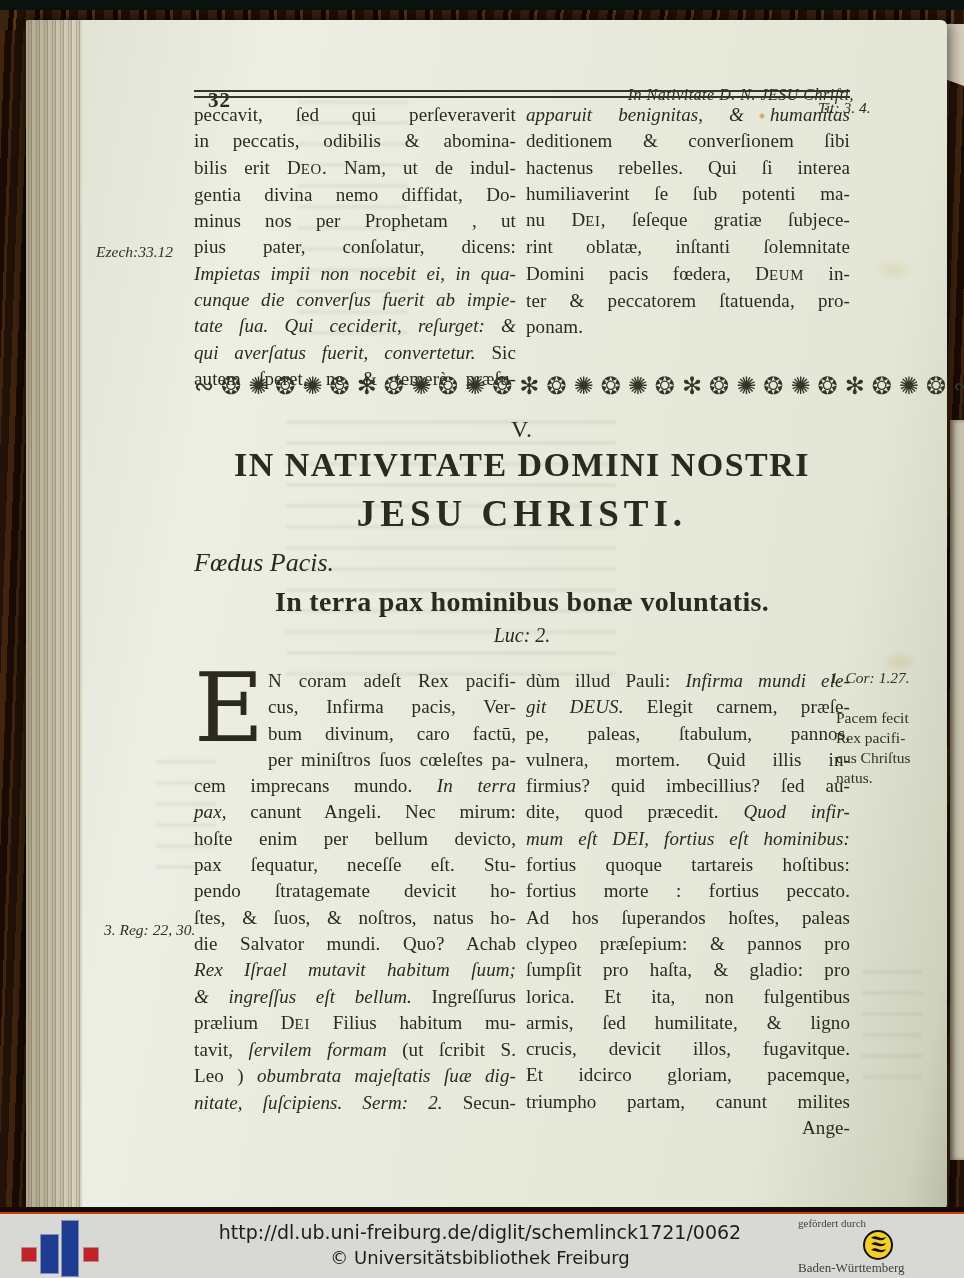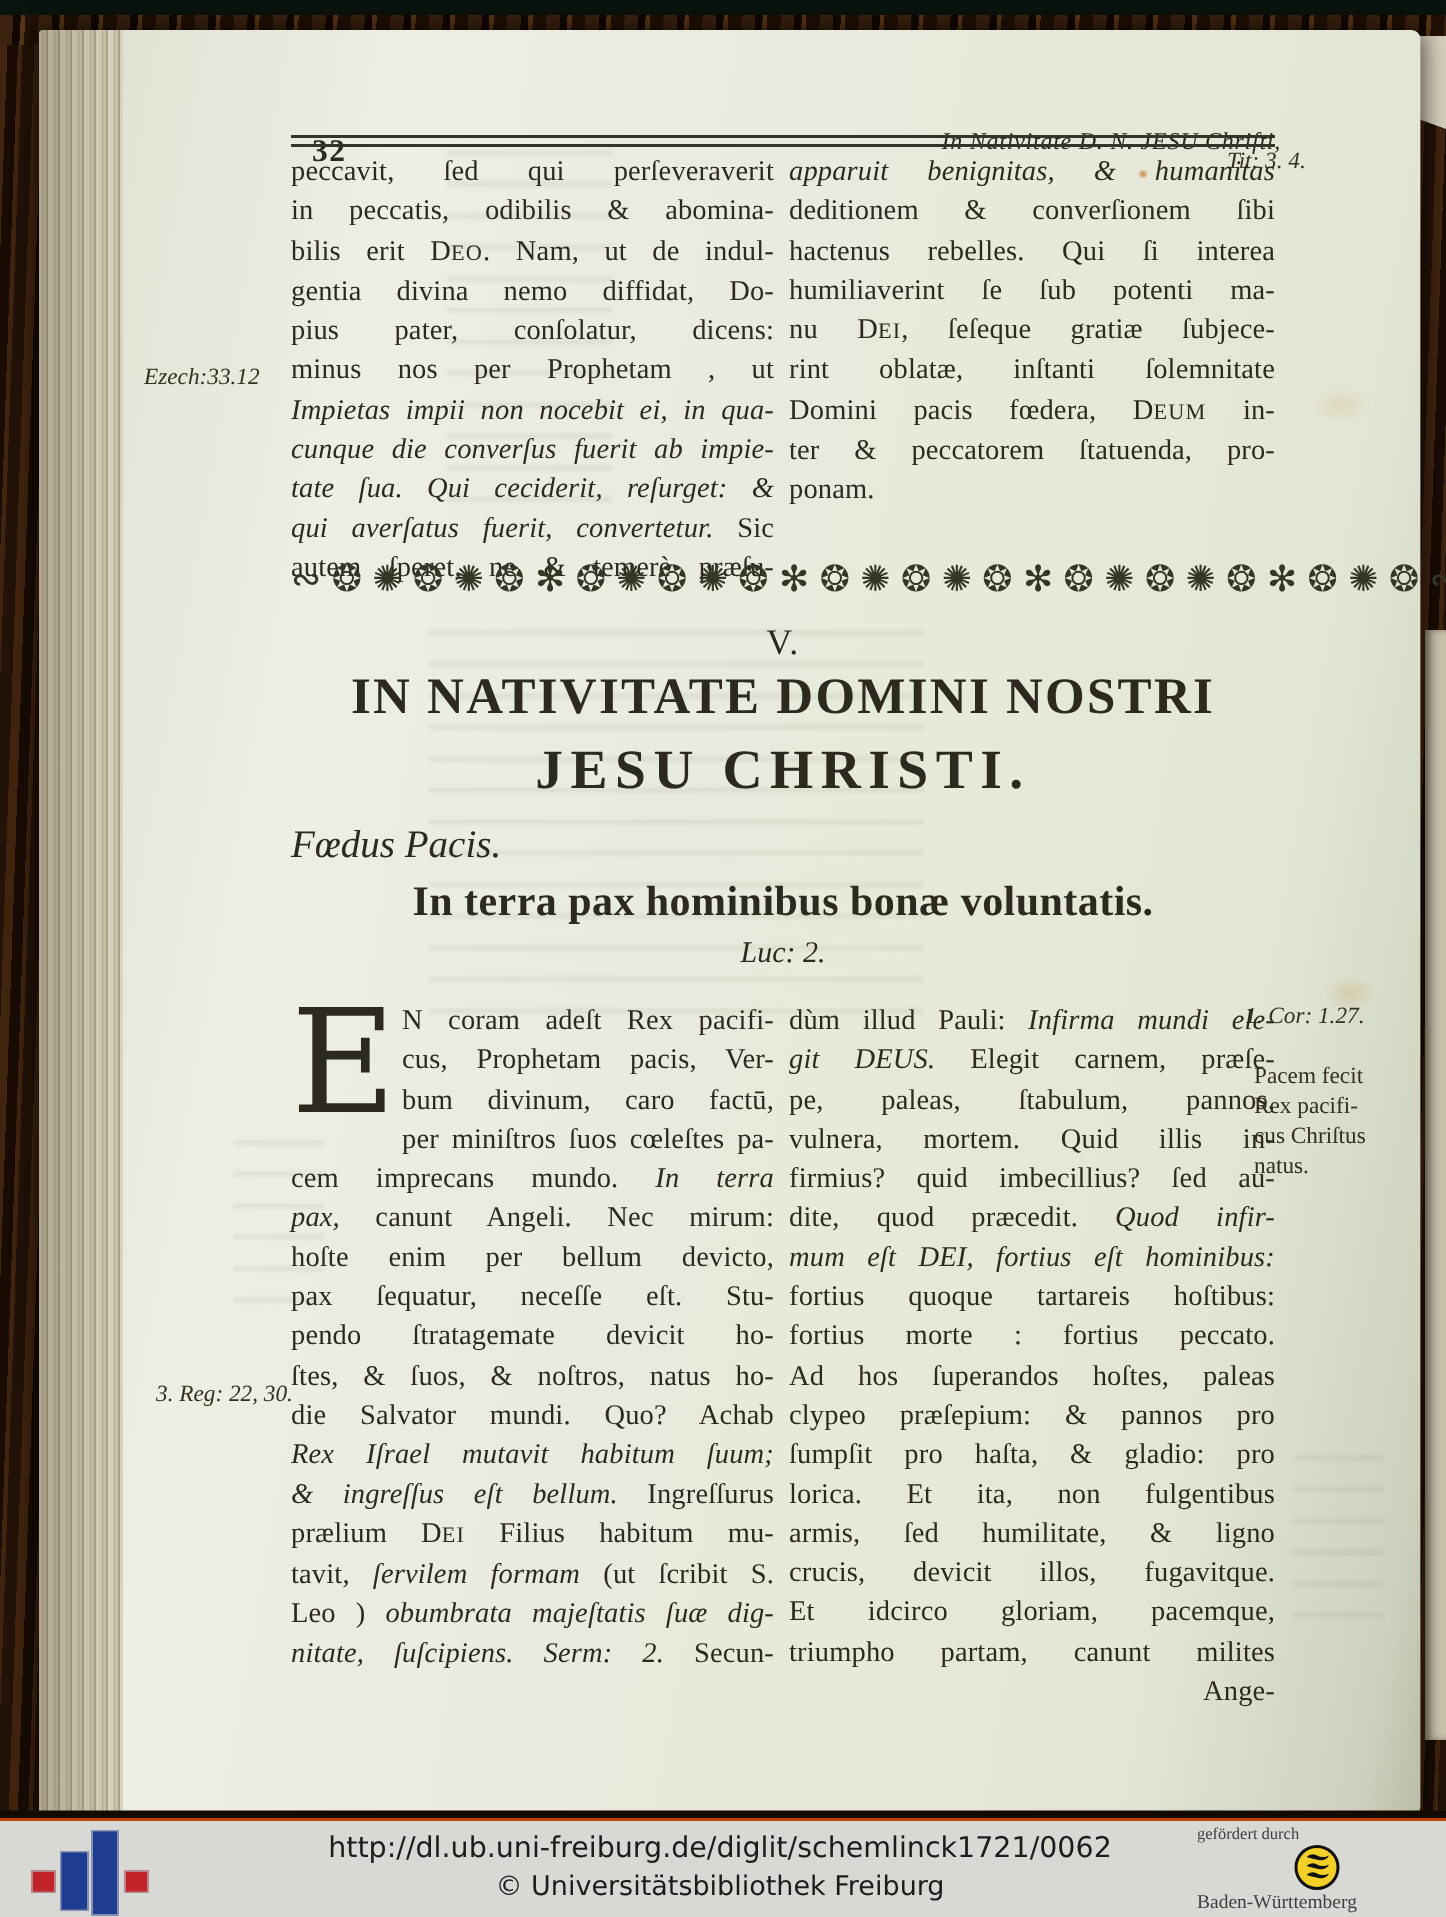--- a/index.html
+++ b/index.html
@@ -141,22 +141,22 @@
       <span class="pageno">32</span>
       <div class="runhead">In Nativitate D. N. JESU Chriſti,</div>
     </div>
     <div class="dblrule"></div>
 
     <div class="col cols1-l">
         <div class="tline"><span>peccavit, ſed qui perſeveraverit</span></div>
         <div class="tline"><span>in peccatis, odibilis &amp; abomina-</span></div>
         <div class="tline"><span>bilis erit D</span><span class="sc">EO</span><span>. Nam, ut de indul-</span></div>
         <div class="tline"><span>gentia divina nemo diffidat, Do-</span></div>
+        <div class="tline"><span>minus nos per Prophetam , ut</span></div>
         <div class="tline"><span>pius pater, conſolatur, dicens:</span></div>
-        <div class="tline"><span>minus nos per Prophetam , ut</span></div>
         <div class="tline"><span class="i">Impietas impii non nocebit ei, in qua-</span></div>
         <div class="tline"><span class="i">cunque die converſus fuerit ab impie-</span></div>
         <div class="tline"><span class="i">tate ſua. Qui ceciderit, reſurget: &amp;</span></div>
         <div class="tline"><span class="i">qui averſatus fuerit, convertetur.</span><span> Sic</span></div>
         <div class="tline"><span>autem ſperet, ne &amp; temerè præſu-</span></div>
       </div>
     <div class="col cols1-r">
         <div class="tline"><span class="i">apparuit benignitas, &amp; humanitas</span></div>
         <div class="tline"><span>deditionem &amp; converſionem ſibi</span></div>
         <div class="tline"><span>hactenus rebelles. Qui ſi interea</span></div>
@@ -173,21 +173,21 @@
     <div class="title1">IN NATIVITATE DOMINI NOSTRI</div>
     <div class="title2">JESU CHRISTI.</div>
     <div class="subt">Fœdus Pacis.</div>
     <div class="motto">In terra pax hominibus bonæ voluntatis.</div>
     <div class="mref">Luc: 2.</div>
 
     <div class="col cols2-l">
       <div class="dropcap">E</div>
       <div>
           <div class="tline"><span>N coram adeſt Rex pacifi-</span></div>
-          <div class="tline"><span>cus, Prophetam pacis, Ver-</span></div>
+          <div class="tline"><span>cus, Infirma pacis, Ver-</span></div>
           <div class="tline"><span>bum divinum, caro factū,</span></div>
           <div class="tline"><span>per miniſtros ſuos cœleſtes pa-</span></div>
           <div class="tline"><span>cem imprecans mundo. </span><span class="i">In terra</span></div>
           <div class="tline"><span class="i">pax,</span><span> canunt Angeli. Nec mirum:</span></div>
           <div class="tline"><span>hoſte enim per bellum devicto,</span></div>
           <div class="tline"><span>pax ſequatur, neceſſe eſt. Stu-</span></div>
           <div class="tline"><span>pendo ſtratagemate devicit ho-</span></div>
           <div class="tline"><span>ſtes, &amp; ſuos, &amp; noſtros, natus ho-</span></div>
           <div class="tline"><span>die Salvator mundi. Quo? Achab</span></div>
           <div class="tline"><span class="i">Rex Iſrael mutavit habitum ſuum;</span></div>

